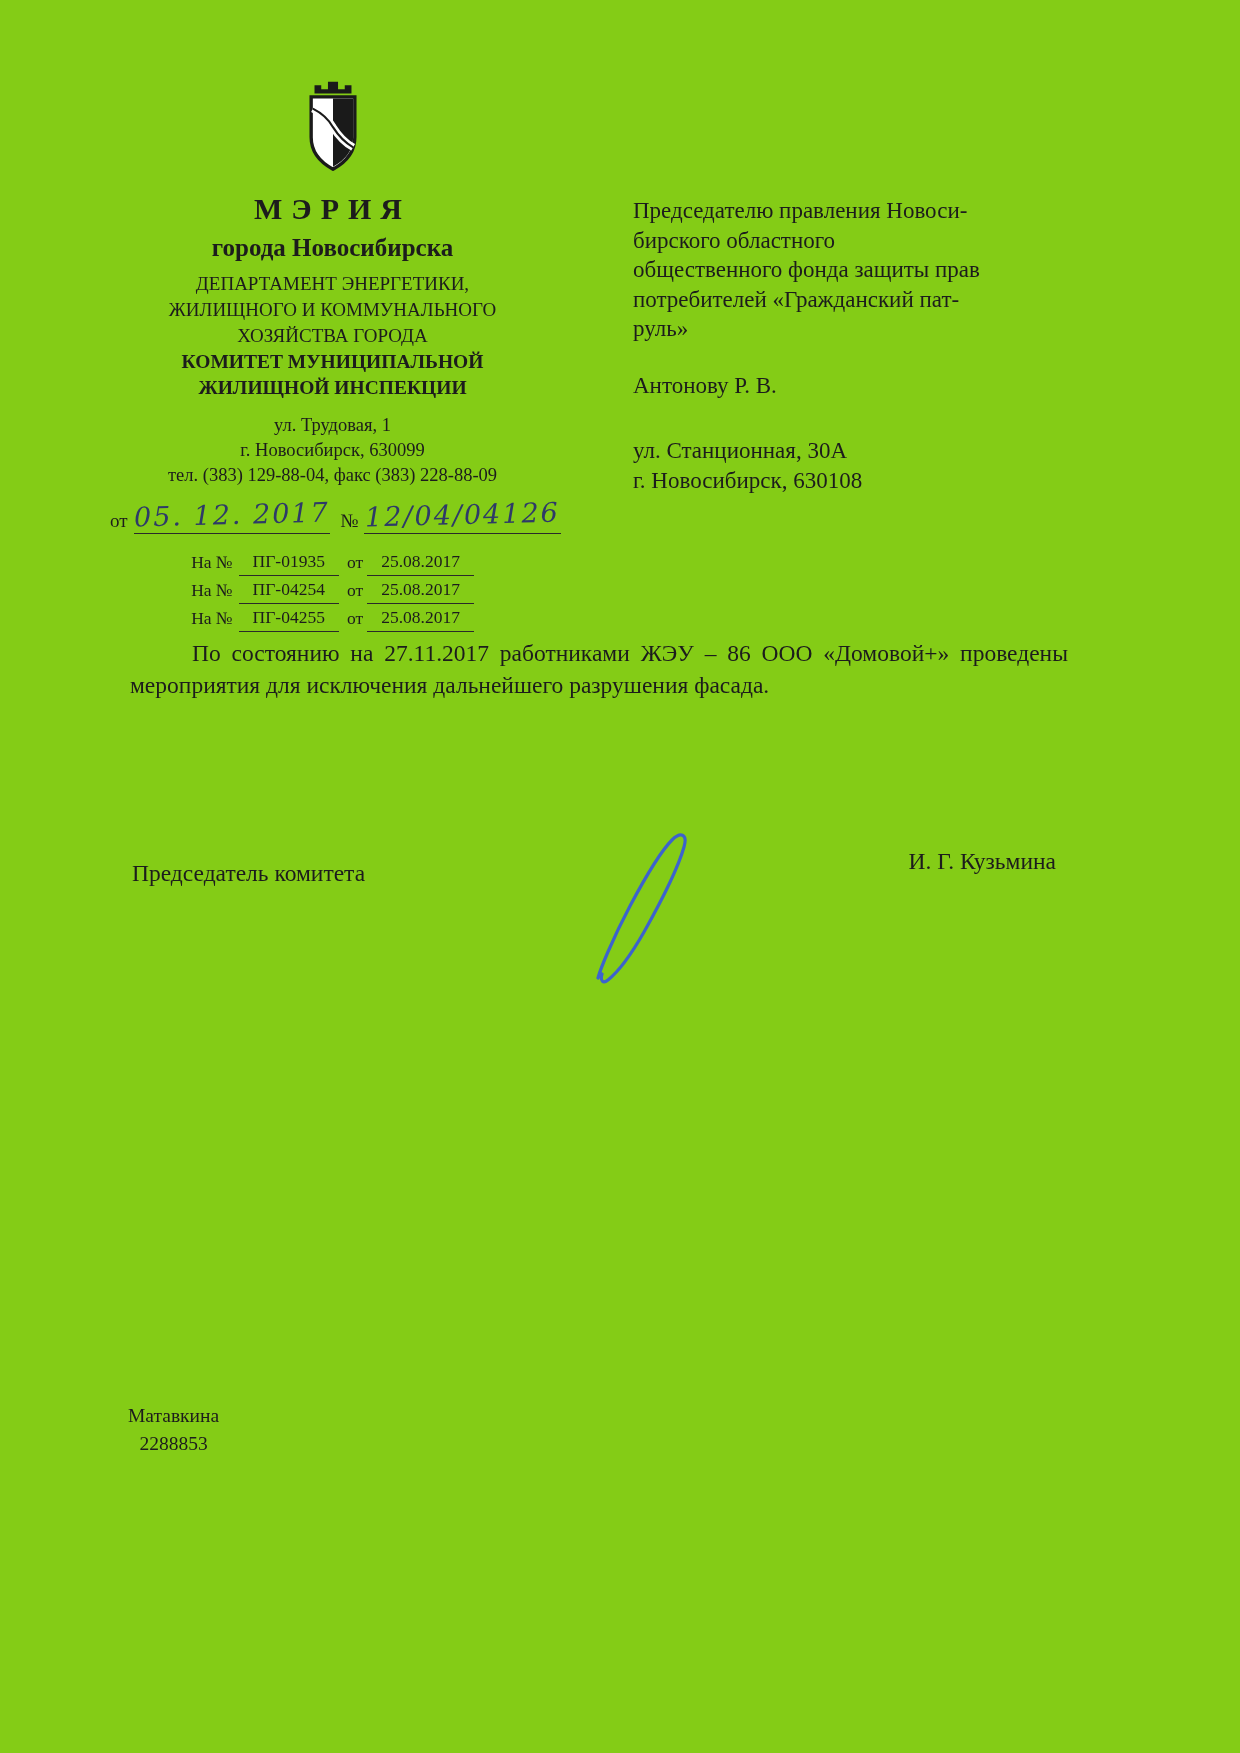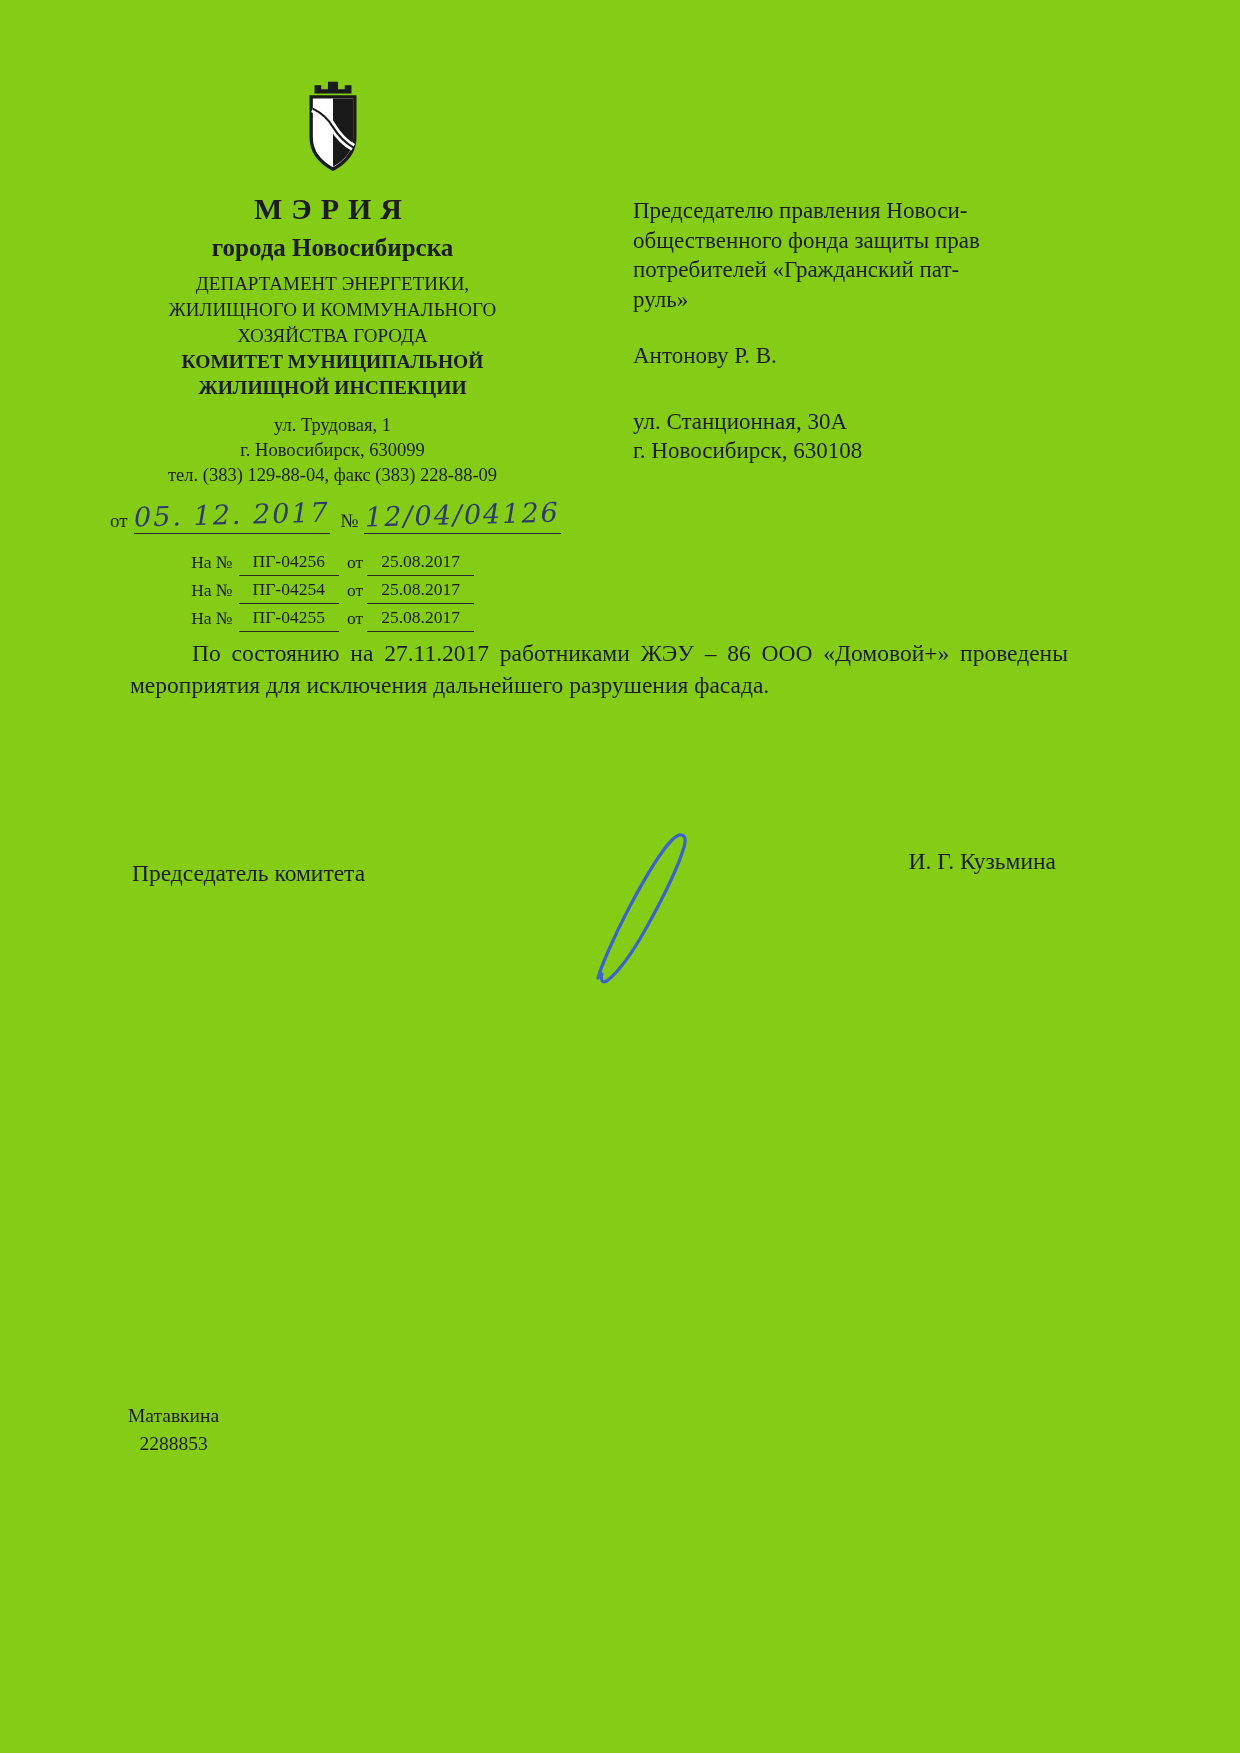--- a/index.html
+++ b/index.html
@@ -154,41 +154,42 @@
     <div class="date-row">
       <span class="lbl">от</span>
       <span class="hand-slot"><span class="hand">05. 12. 2017</span></span>
       <span class="lbl-no">№</span>
       <span class="hand-slot"><span class="hand">12/04/04126</span></span>
     </div>
 
     <div class="refs">
       <div class="ref-row">
         <span class="ref-lbl">На №</span>
-        <span class="ref-underlined">ПГ-04256</span>
+        <span class="ref-underlined">ПГ-01935</span>
         <span class="ref-from">от</span>
         <span class="ref-underlined">25.08.2017</span>
       </div>
       <div class="ref-row">
         <span class="ref-lbl">На №</span>
         <span class="ref-underlined">ПГ-04254</span>
         <span class="ref-from">от</span>
         <span class="ref-underlined">25.08.2017</span>
       </div>
       <div class="ref-row">
         <span class="ref-lbl">На №</span>
         <span class="ref-underlined">ПГ-04255</span>
         <span class="ref-from">от</span>
         <span class="ref-underlined">25.08.2017</span>
       </div>
     </div>
   </div>
 
   <div class="addressee-block">
     <div>Председателю правления Новоси-</div>
+    <div>бирского областного</div>
     <div>общественного фонда защиты прав</div>
     <div>потребителей «Гражданский пат-</div>
     <div>руль»</div>
     <div class="addressee-name">Антонову Р. В.</div>
     <div class="addressee-street">ул. Станционная, 30А</div>
     <div>г. Новосибирск, 630108</div>
   </div>
 
   <div class="letter-body">
     <p>По состоянию на 27.11.2017 работниками ЖЭУ – 86 ООО «Домовой+»  проведены мероприятия для исключения дальнейшего разрушения фасада.</p>

